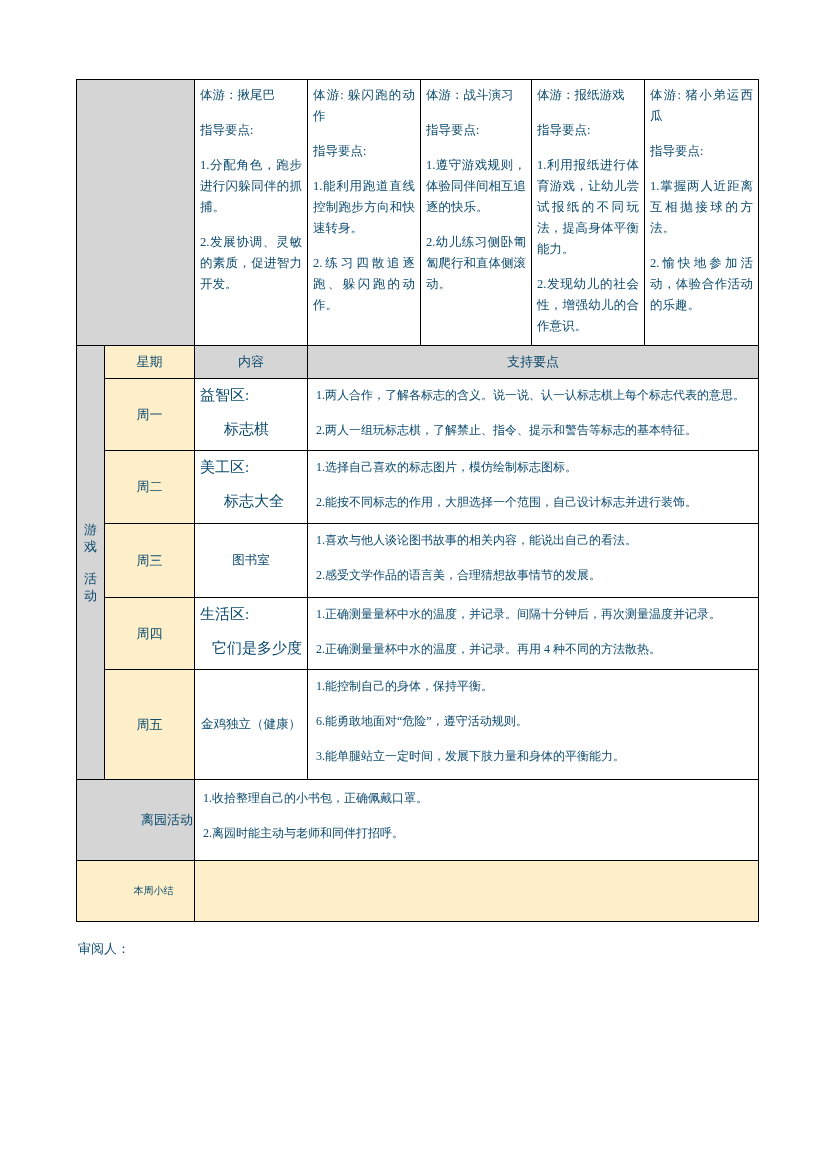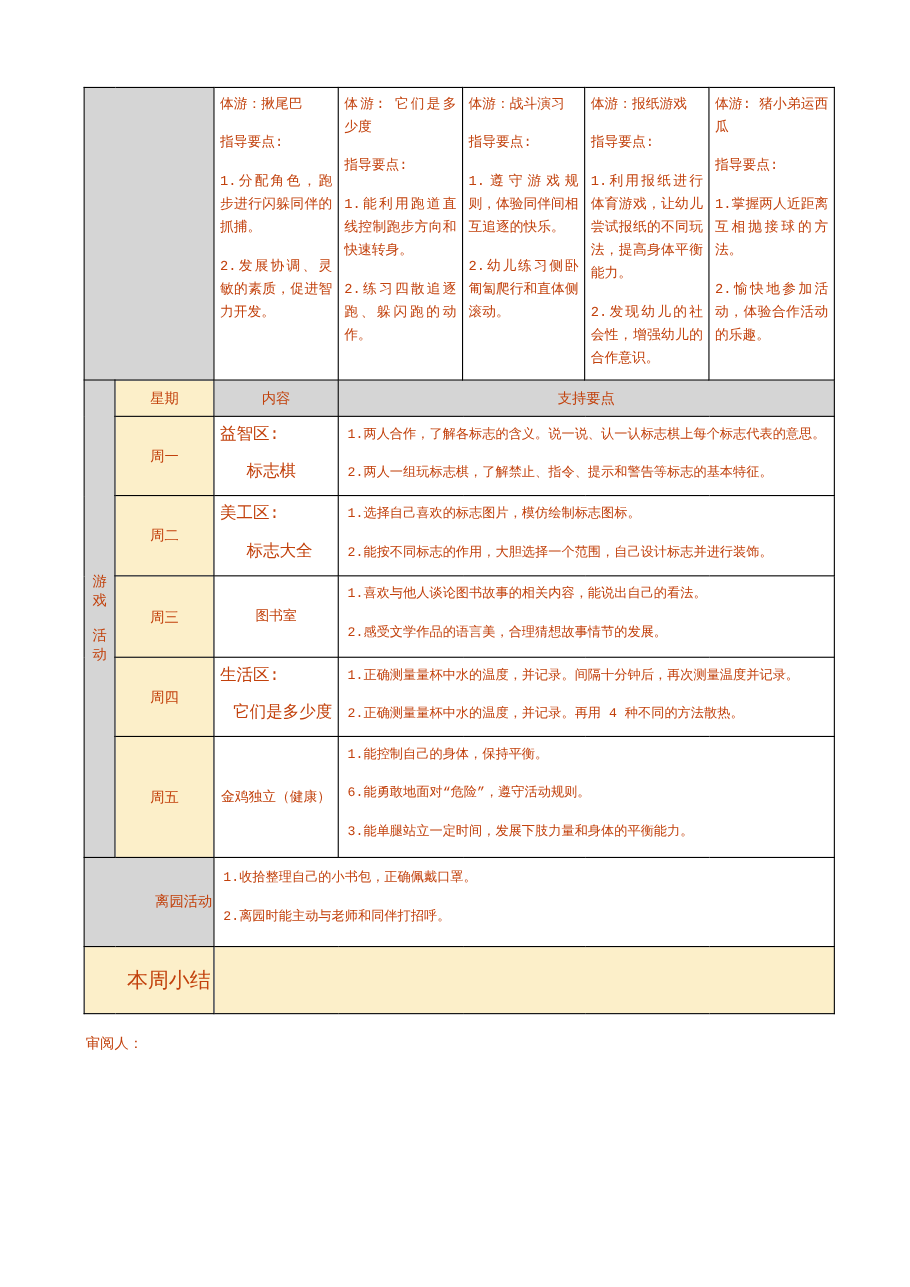--- a/index.html
+++ b/index.html
@@ -2,22 +2,22 @@
 <html><head>
 <meta charset="utf-8">
 <style>
   * { box-sizing: border-box; }
   html, body { margin: 0; padding: 0; background: #ffffff; }
   .page {
     position: relative;
     width: 827px;
     height: 1170px;
     background: #ffffff;
-    font-family: Liberation Mono, monospace;
-    color: #c2410c;
+    font-family: Liberation Serif, serif;
+    color: #0c4a6e;
   }
   table.main-table {
     position: absolute;
     left: 76px;
     top: 79px;
     width: 682px;
     border-collapse: collapse;
     table-layout: fixed;
   }
   td {
@@ -99,21 +99,21 @@
     <tbody>
         <tr style="height:266px">
       <td colspan="2" class="gray"></td>
       <td class="game-cell">
         <p>体游：揪尾巴</p>
         <p>指导要点:</p>
         <p>1.分配角色，跑步进行闪躲同伴的抓捕。</p>
         <p>2.发展协调、灵敏的素质，促进智力开发。</p>
       </td>
       <td class="game-cell">
-        <p>体游: 它们是多少度</p>
+        <p>体游: 躲闪跑的动作</p>
         <p>指导要点:</p>
         <p>1.能利用跑道直线控制跑步方向和快速转身。</p>
         <p>2.练习四散追逐跑、躲闪跑的动作。</p>
       </td>
       <td class="game-cell">
         <p>体游：战斗演习</p>
         <p>指导要点:</p>
         <p>1.遵守游戏规则，体验同伴间相互追逐的快乐。</p>
         <p>2.幼儿练习侧卧匍匐爬行和直体侧滚动。</p>
       </td>
@@ -202,20 +202,20 @@
 
     <tr style="height:71px">
       <td colspan="2" class="gray center" style="font-size:13px;text-align:right;">离园活动</td>
       <td colspan="5" class="leave-cell">
         <p>1.收拾整理自己的小书包，正确佩戴口罩。</p>
         <p>2.离园时能主动与老师和同伴打招呼。</p>
       </td>
     </tr>
 
     <tr style="height:61px">
-      <td colspan="2" class="cream center" style="font-size:19px;padding-left:37px;">本周小结</td>
+      <td colspan="2" class="cream center" style="font-size:10px;padding-left:37px;">本周小结</td>
       <td colspan="5" class="summary-content"></td>
     </tr>
   </tbody>
     </table>
 
   <div class="reviewer">审阅人：</div>
 </div>
 
 </body></html>

